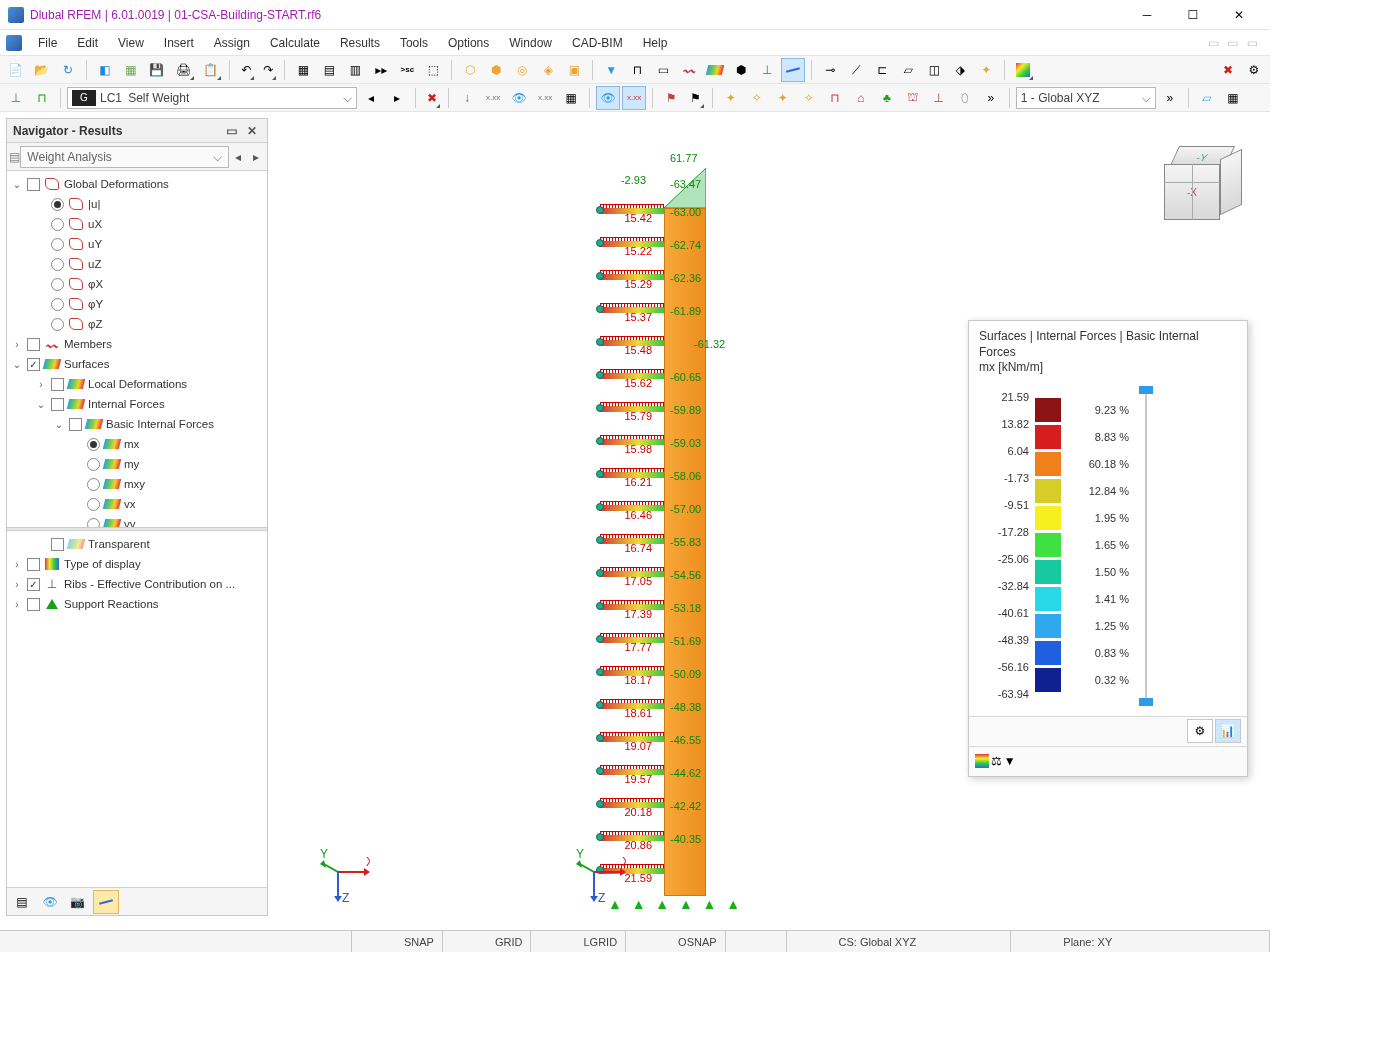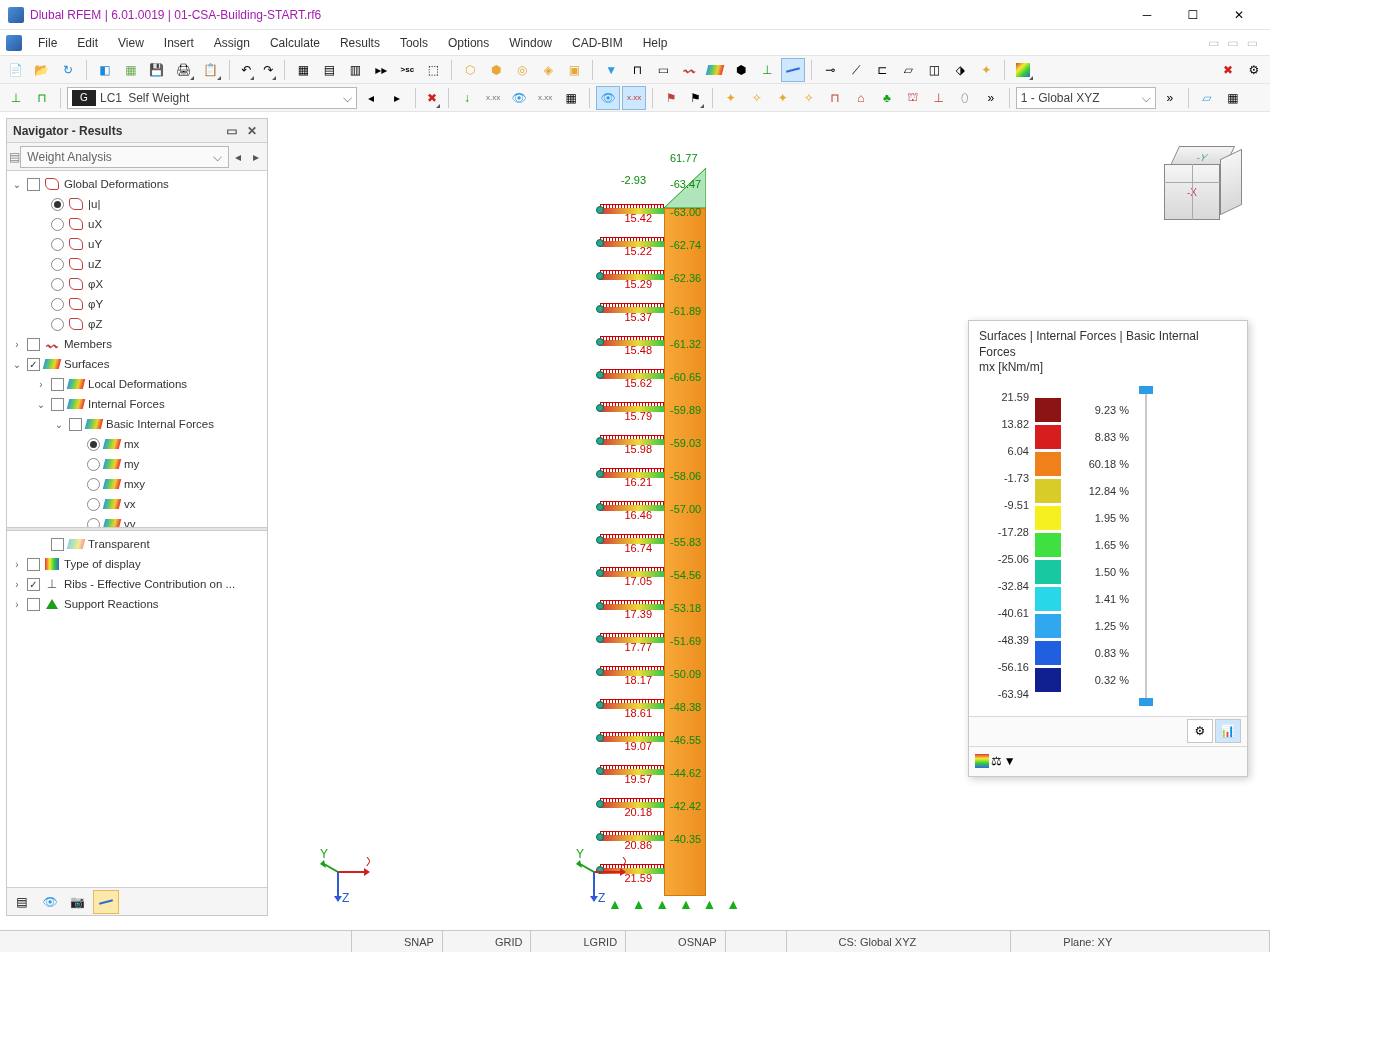--- a/index.html
+++ b/index.html
@@ -509,21 +509,21 @@
         <div class="node-dot" style="top: 118px;"></div>
         <div class="floor-lbl-left" style="top: 124px;">15.29</div>
         <div class="floor-lbl-right" style="top: 118px;">-62.36</div>
         <div class="slab" style="top: 153px;"></div>
         <div class="node-dot" style="top: 151px;"></div>
         <div class="floor-lbl-left" style="top: 157px;">15.37</div>
         <div class="floor-lbl-right" style="top: 151px;">-61.89</div>
         <div class="slab" style="top: 186px;"></div>
         <div class="node-dot" style="top: 184px;"></div>
         <div class="floor-lbl-left" style="top: 190px;">15.48</div>
-        <div class="floor-lbl-right" style="top: 184px;">-61.32</div>
+        <div class="floor-lbl-right" style="top: 184px; margin-left: 24px;">-61.32</div>
         <div class="slab" style="top: 219px;"></div>
         <div class="node-dot" style="top: 217px;"></div>
         <div class="floor-lbl-left" style="top: 223px;">15.62</div>
         <div class="floor-lbl-right" style="top: 217px;">-60.65</div>
         <div class="slab" style="top: 252px;"></div>
         <div class="node-dot" style="top: 250px;"></div>
         <div class="floor-lbl-left" style="top: 256px;">15.79</div>
         <div class="floor-lbl-right" style="top: 250px;">-59.89</div>
         <div class="slab" style="top: 285px;"></div>
         <div class="node-dot" style="top: 283px;"></div>

